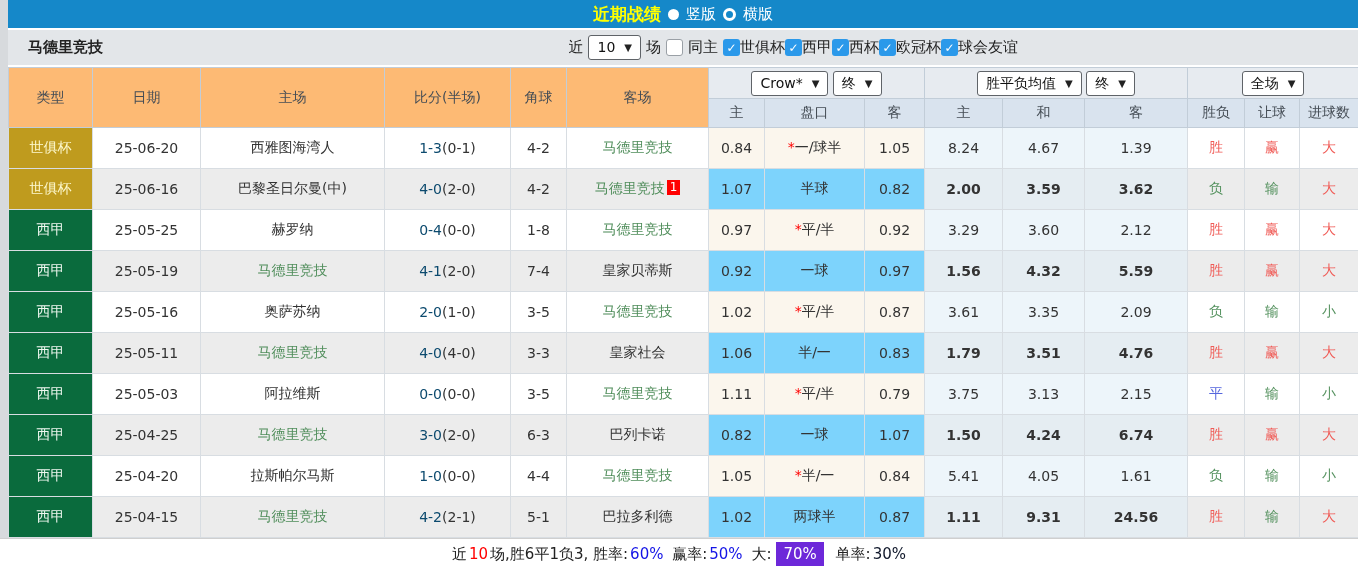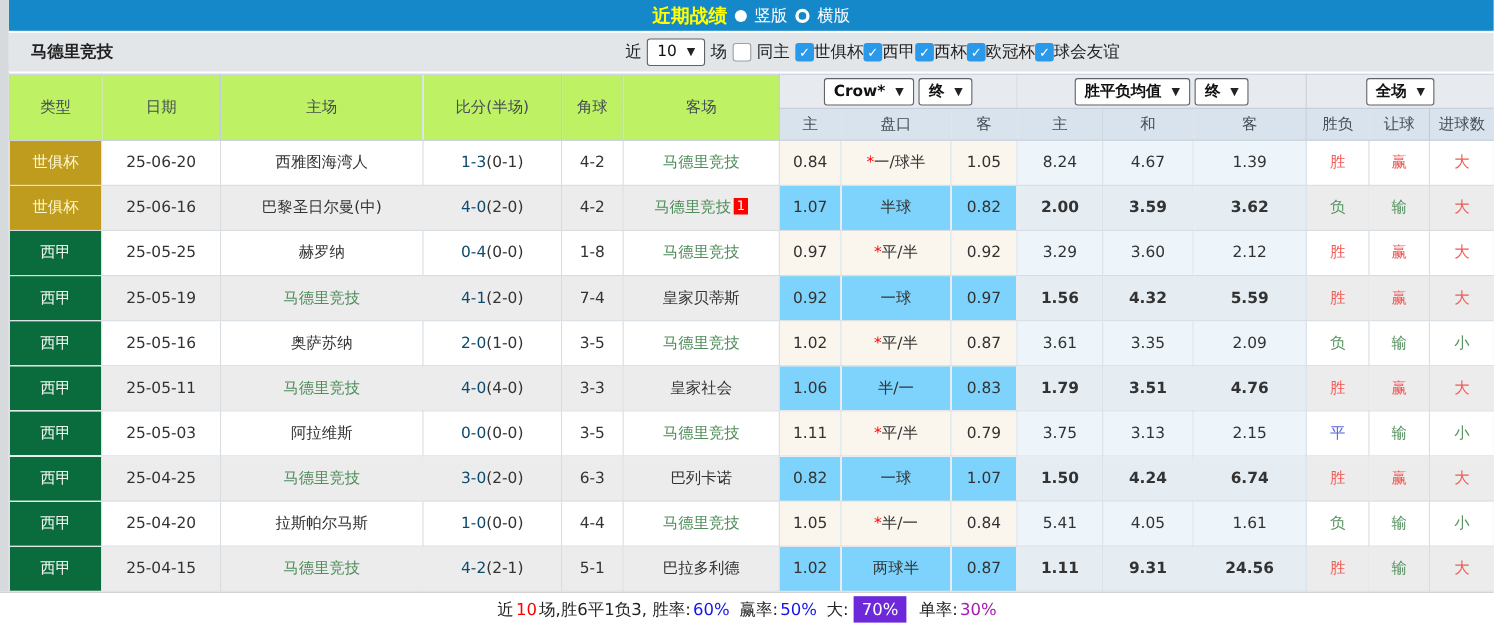--- a/index.html
+++ b/index.html
@@ -39,22 +39,22 @@
     background: #fff; border: 1px solid #5f6368; border-radius: 3px;
     padding: 3px 8px; font-size: 14px; color: #111; cursor: pointer; line-height: 17px;
   }
   .sel .chev { font-size: 10px; color: #222; }
 
   
   table { width: 1350px; margin-top: 2px; border-collapse: collapse; table-layout: fixed; font-size: 14px; color: #333; }
   td, th { border: 1px solid #d8dde2; text-align: center; overflow: hidden; white-space: nowrap; }
   thead td, thead th { border-color: #c2cdd8; }
   .hdr-label { background: #d9e3ee; color: #454d55; font-weight: normal; height: 29px; }
-  .hdr-span  { background: #bef264; color: #454d55; font-weight: normal; }
-  .hdr-selects { background: #e7ebf0; height: 31px; font-weight: bold; }
+  .hdr-span  { background: #fdba74; color: #454d55; font-weight: normal; }
+  .hdr-selects { background: #e7ebf0; height: 31px; }
   tbody td { height: 41px; background: #fff; }
   tbody tr.alt td { background: #ececec; }
   tbody td.tint-cream { background: #fbf6ed; }
   tbody tr.alt td.tint-cream { background: #7dd3fc; }
   tbody td.tint-blue { background: #edf5fa; }
   tbody tr.alt td.tint-blue { background: #e5edf2; font-weight: bold; }
   .score-ft { color: #0c4a6e; }
   .star { color: #ff0000; }
   .away-badge {
     display: inline-block; background: #ff0000; color: #fff;
@@ -63,21 +63,21 @@
 
   
   .summary {
     height: 31px; width: 1358px; margin-left: -8px;
     background: #fff; border-top: 1px solid #cfcfcf;
     display: flex; align-items: center; justify-content: center;
     font-size: 15px; color: #222; gap: 2px;
   }
   .sum-red { color: #ff0000; }
   .sum-blue { color: #1414e6; }
-  .sum-green { color: #a21caf; text-align: right; }
+  .sum-green { color: #0f172a; text-align: right; }
   .sum-bigbadge { background: #6d28d9; color: #fff; padding: 3px 7px; margin: 0 3px; }
 </style>
 </head>
 <body>
 
 <div class="left-strip"></div>
 
 <div class="app">
 
   <div class="topbar">

